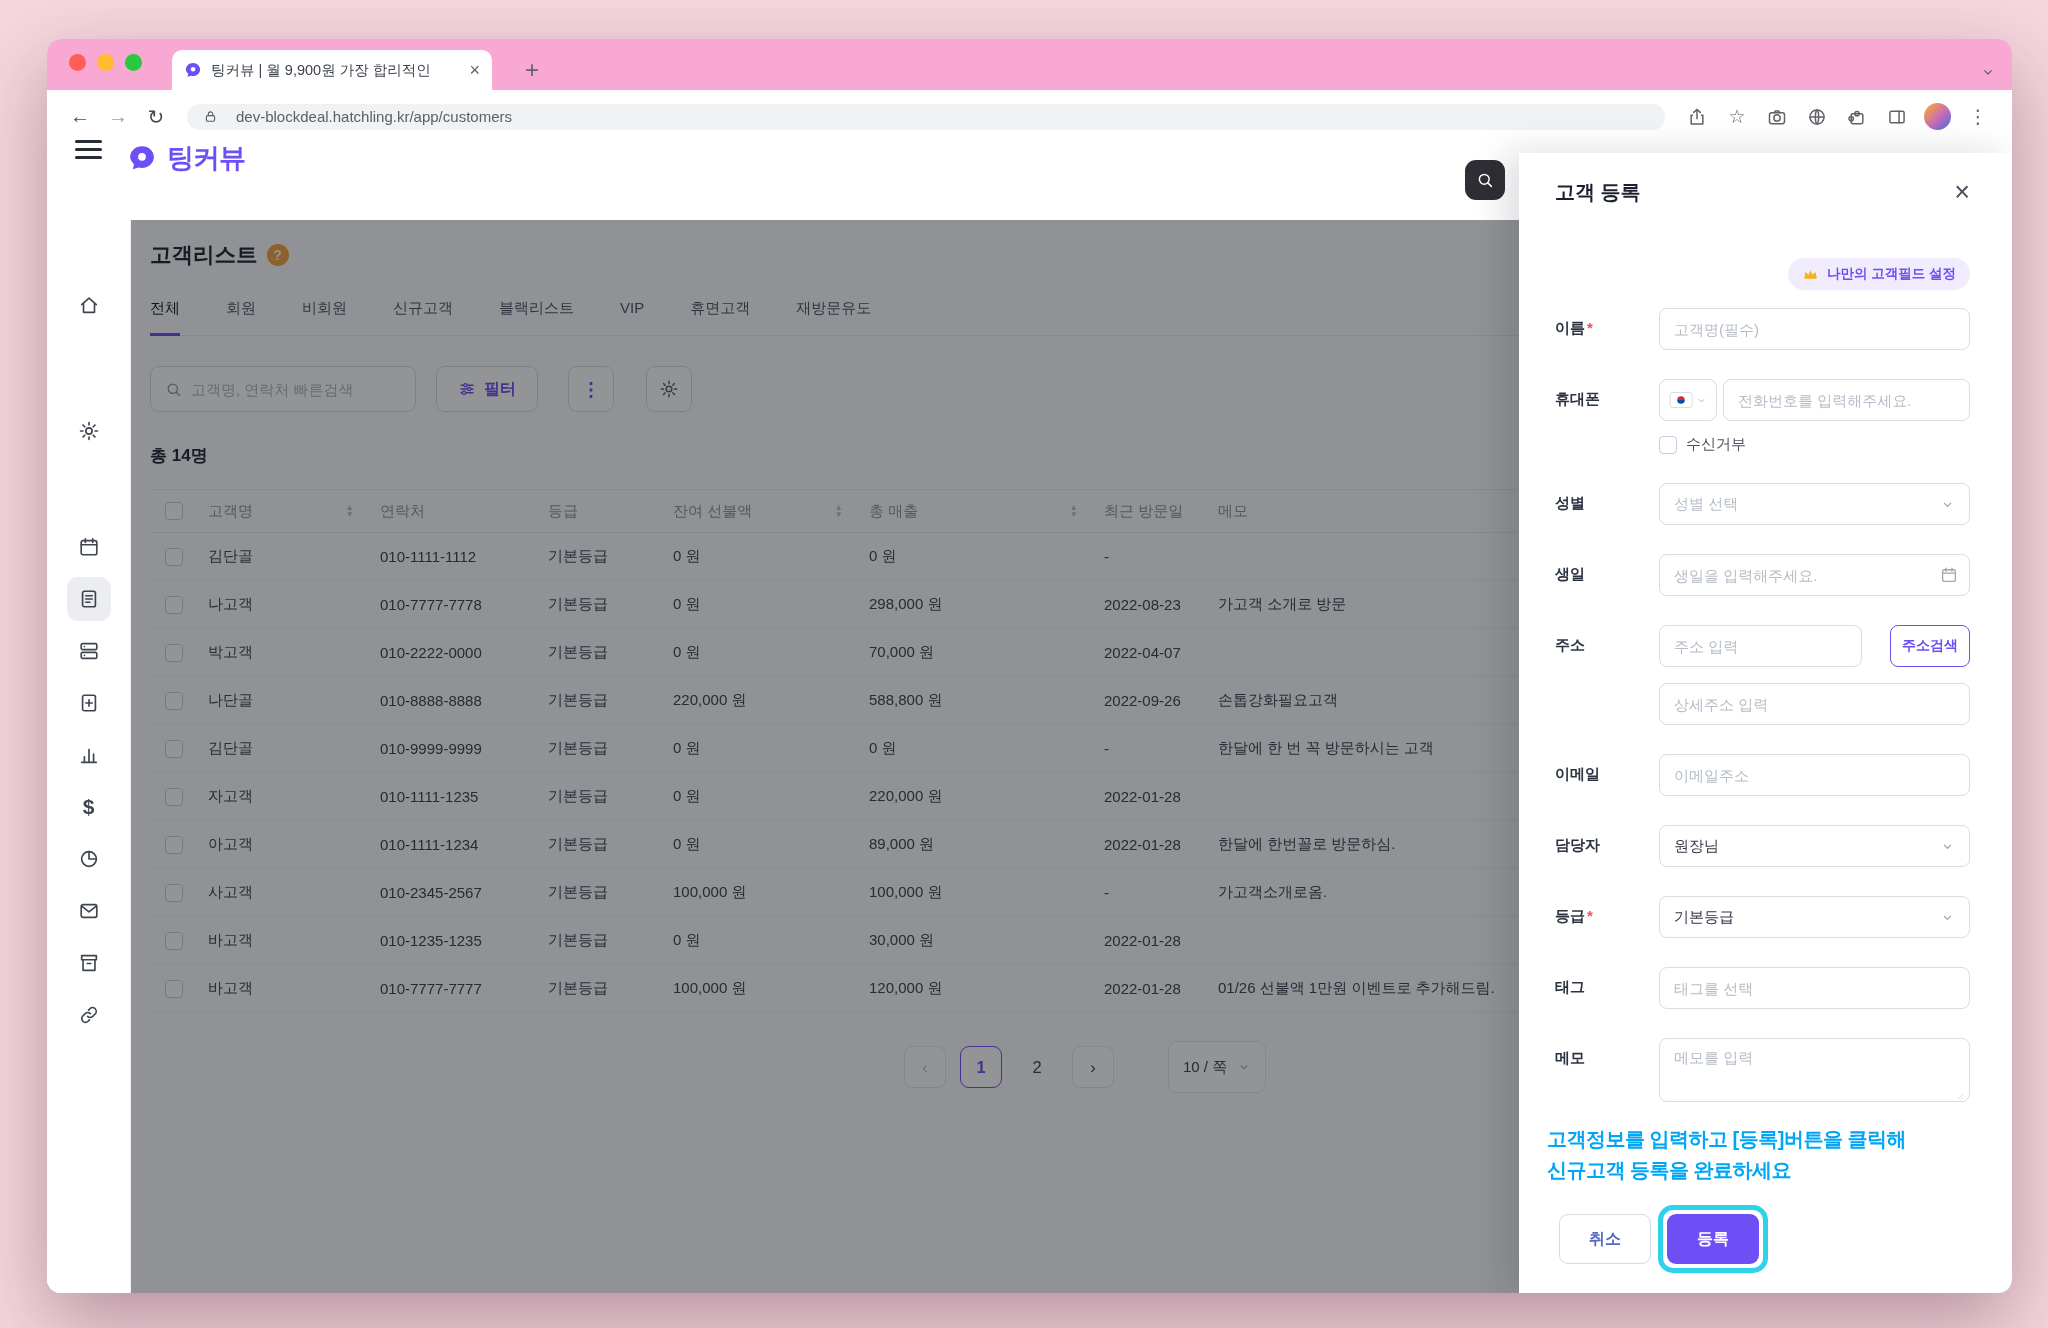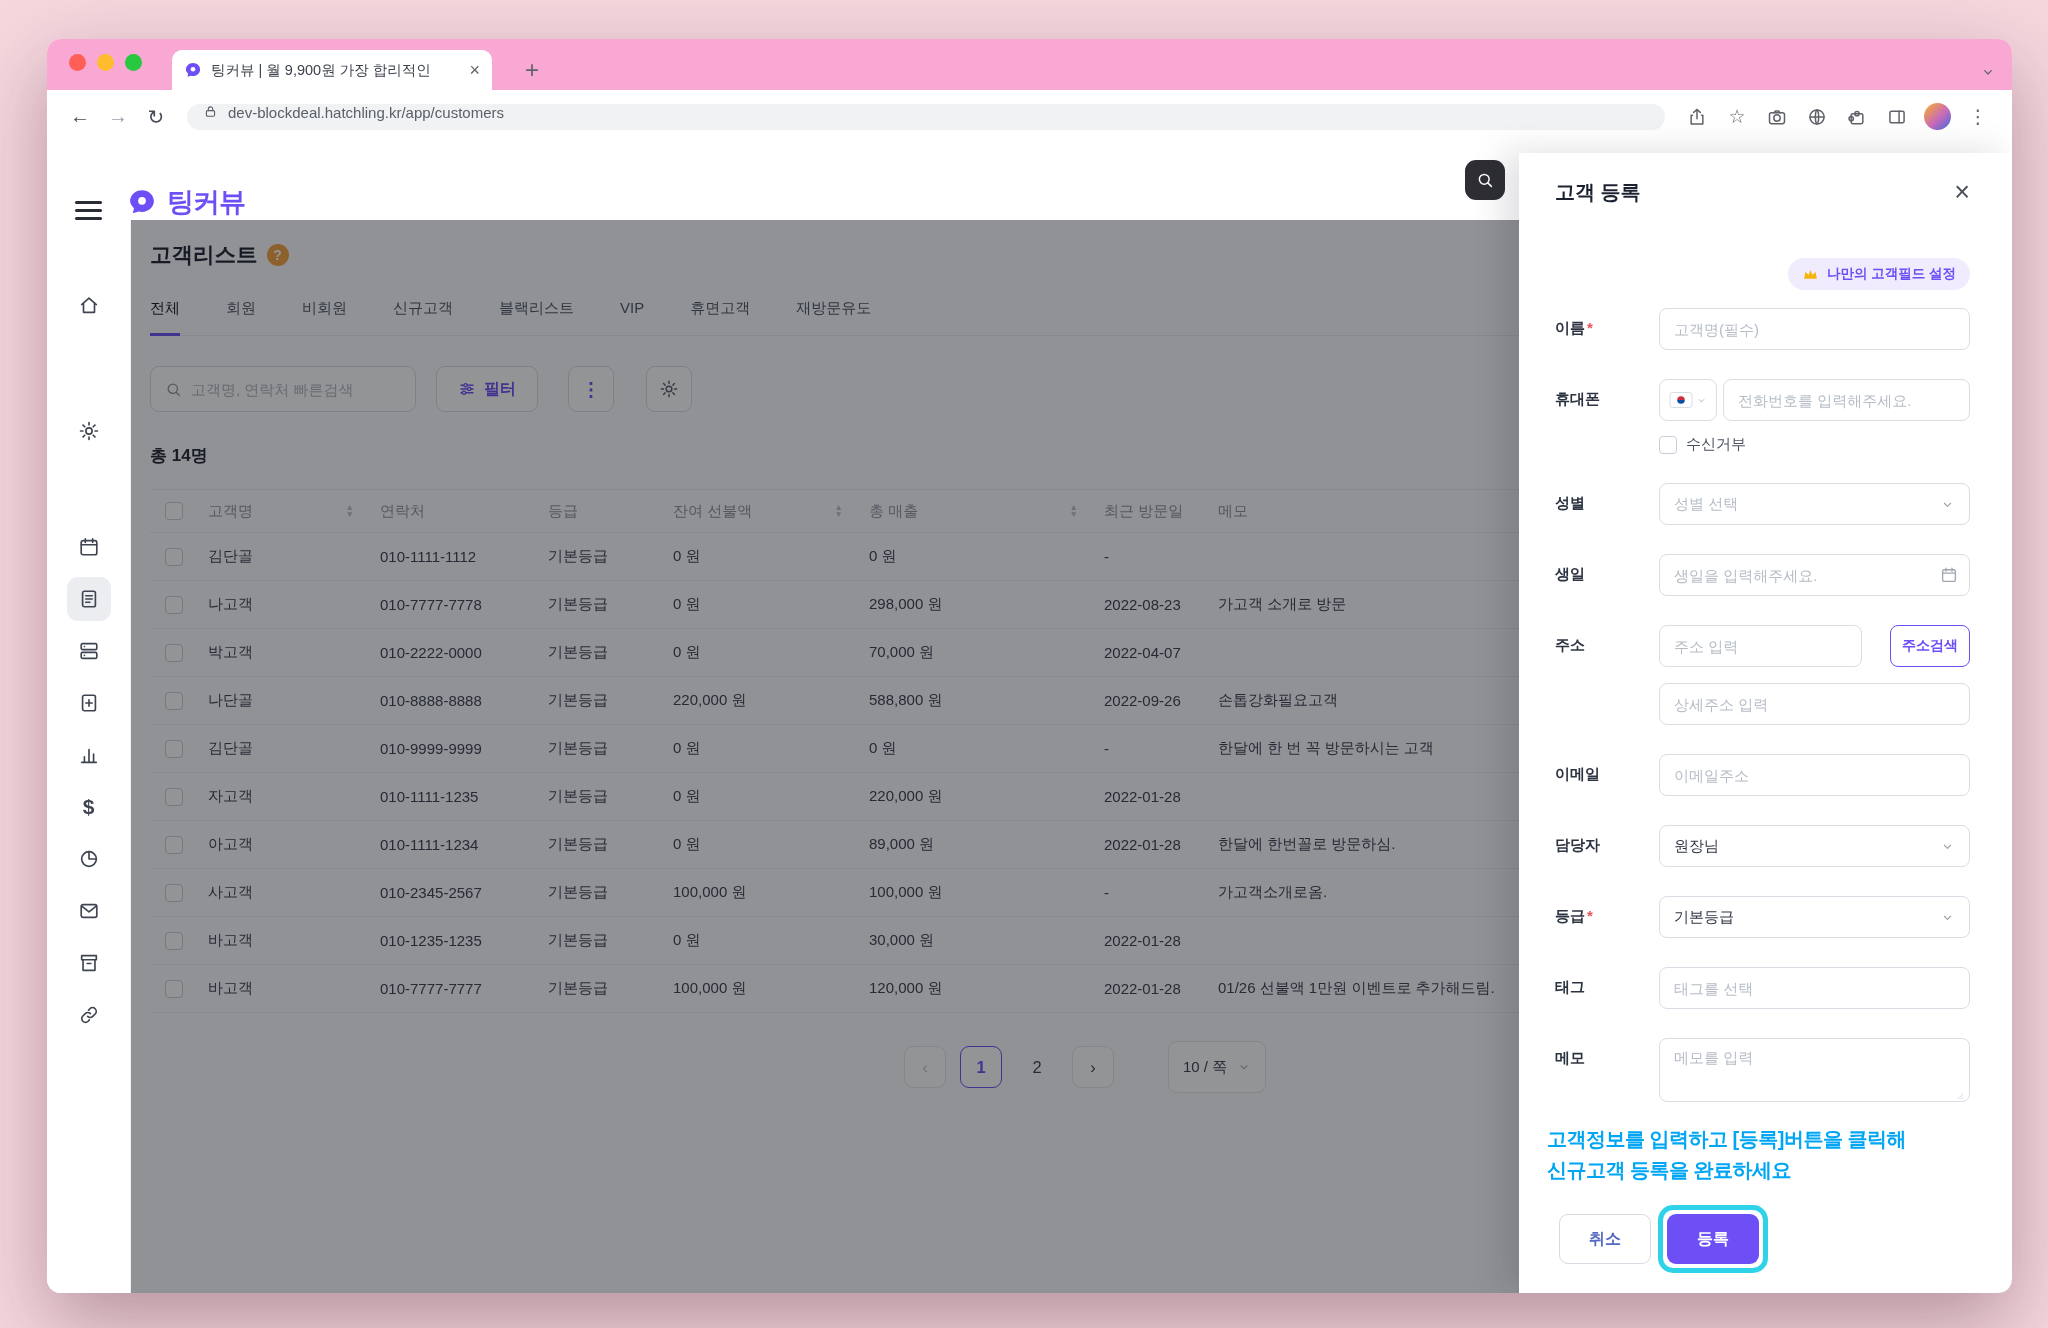--- a/index.html
+++ b/index.html
@@ -13,26 +13,26 @@
   .tl{width:17px;height:17px;border-radius:50%}
   .tl.r{background:#ff5f57}.tl.y{background:#febc2e}.tl.g{background:#28c840}
   .tab{position:absolute;left:125px;bottom:0;width:320px;height:40px;background:#fff;border-radius:10px 10px 0 0;display:flex;align-items:center;gap:9px;padding:0 12px}
   .tab-title{flex:1;font-size:14.5px;color:#3d434c;white-space:nowrap;overflow:hidden}
   .tab-x{font-size:18px;color:#5f6368;line-height:1}
   .newtab{position:absolute;left:468px;bottom:3px;width:34px;height:34px;display:flex;align-items:center;justify-content:center;font-size:24px;color:#5f6368}
   .strip-chv{position:absolute;right:16px;bottom:10px;color:#5f6368;display:flex}
   .toolbar{height:54px;background:#fff;display:flex;align-items:center;padding:0 16px;gap:4px;border-bottom:1px solid #e3e6ea}
   .tbtn{width:34px;height:34px;display:flex;align-items:center;justify-content:center;font-size:20px;color:#454b54;border-radius:50%}
   .tbtn.dim{color:#9aa0a8}
-  .urlbox{flex:1;height:26px;margin:0 10px;background:#f0f2f4;border-radius:19px;display:flex;gap:10px;padding:0 16px;font-size:15px;color:#5a6068}
+  .urlbox{flex:1;height:26px;margin:0 10px;background:#f0f2f4;border-radius:19px;display:flex;align-items:center;gap:18px;padding:0 16px;font-size:15px;color:#5a6068}
   .tico{width:36px;height:34px;display:flex;align-items:center;justify-content:center;color:#5f6368;font-size:19px}
   .avatar{width:27px;height:27px;border-radius:50%;background:linear-gradient(135deg,#f3a43f 10%,#c76bb8 55%,#4f6bdd 95%);margin:0 5px}
   
   .app{position:absolute;left:0;top:101px;right:0;bottom:0;background:#fff}
-  .ahdr{position:absolute;top:0;left:0;right:0;height:80px;background:#fff;display:flex;align-items:flex-end}
+  .ahdr{position:absolute;top:0;left:0;right:0;height:80px;background:#fff;display:flex;align-items:flex-start}
   .burger{margin-left:28px;display:flex;flex-direction:column;gap:5px;width:27px}
   .burger i{display:block;height:3px;background:#272c35;border-radius:2px}
   .logo{display:flex;align-items:center;gap:10px;margin-left:25px}
   .logo-text{font-size:27px;font-weight:800;color:#6e4ff6;letter-spacing:-1px}
   .hdr-search{position:absolute;left:1418px;top:20px;width:40px;height:40px;border-radius:11px;background:#2e2e34;display:flex;align-items:center;justify-content:center;color:#fff;border:none}
   .snav{position:absolute;left:0;top:80px;bottom:0;width:84px;background:#fff;border-right:1px solid #eef0f4;display:flex;flex-direction:column;align-items:center}
   .sitem{width:44px;height:44px;border-radius:11px;display:flex;align-items:center;justify-content:center;color:#3e4450;margin-top:8px}
   .sitem.active{background:#ecedf1}
   .sitem.first{margin-top:63px}.sitem.second{margin-top:82px}.sitem.groupstart{margin-top:72px}
   .sdollar{font-size:21px;font-weight:700}

